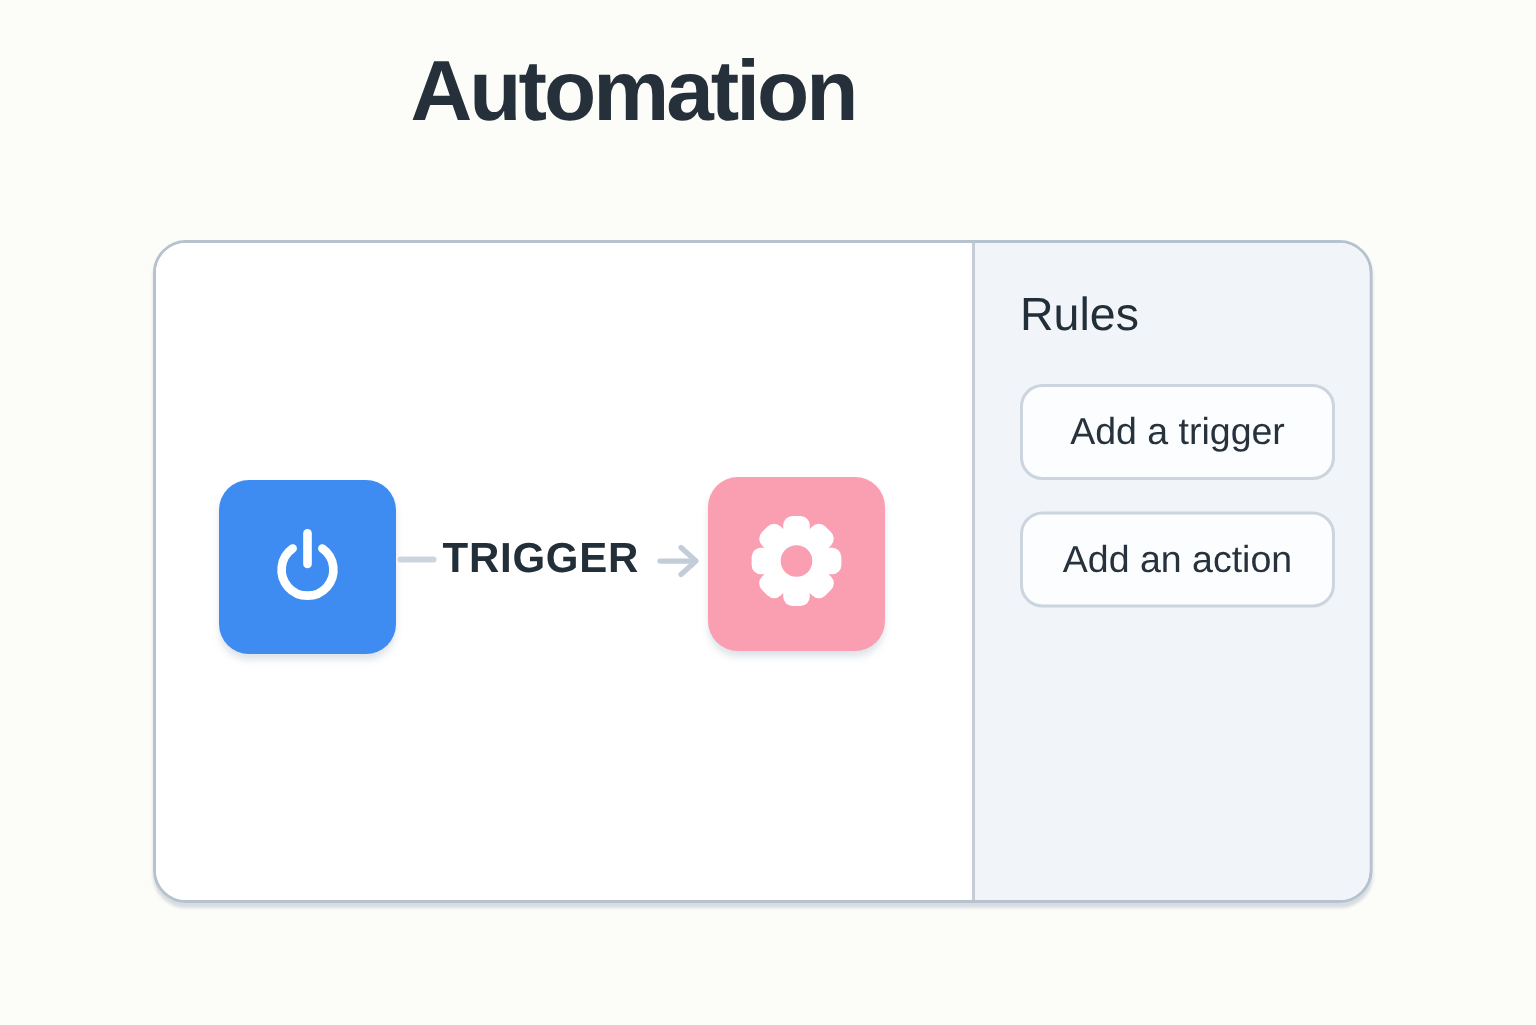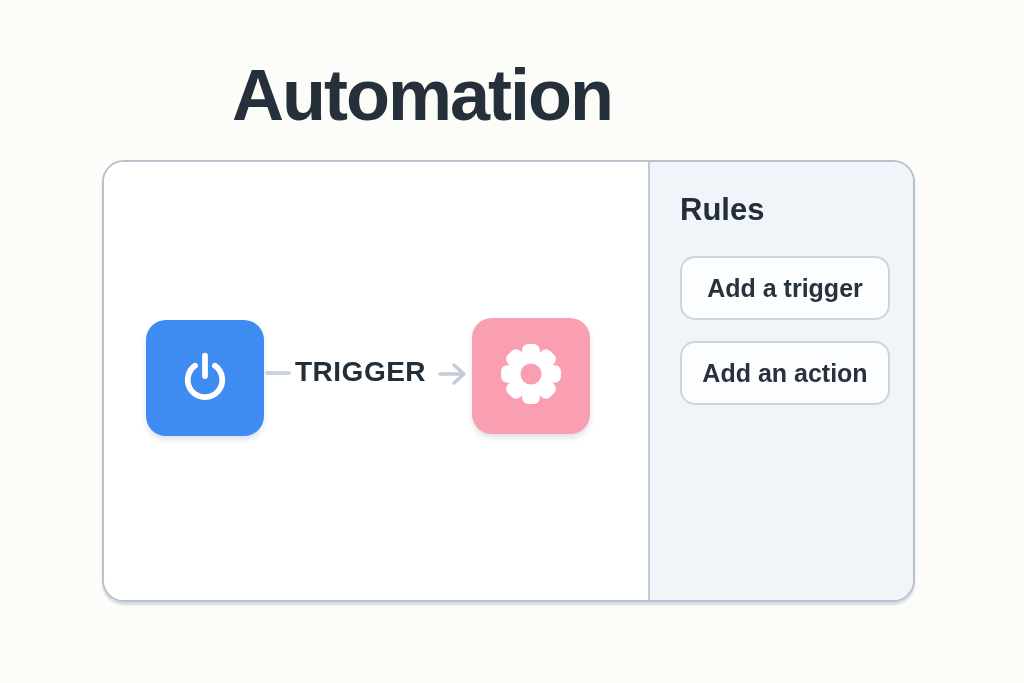--- a/index.html
+++ b/index.html
@@ -5,25 +5,25 @@
   * { margin: 0; padding: 0; box-sizing: border-box; }
   html, body { width: 1024px; height: 683px; }
   body {
     background: #fcfcf8;
     font-family: "Liberation Sans", sans-serif;
     position: relative;
     overflow: hidden;
   }
   .page-title {
     position: absolute;
-    top: 54px;
+    top: 28px;
     left: 0;
     width: 844px;
     text-align: center;
-    font-size: 72px;
+    font-size: 57px;
     font-weight: bold;
     letter-spacing: -2px;
     color: #25303b;
   }
   .panel {
     position: absolute;
     left: 102px;
     top: 160px;
     width: 813px;
     height: 442px;
@@ -72,35 +72,35 @@
   }
   .arrow-icon { position: absolute; left: 333px; top: 198px; }
   .rules-panel {
     width: 265px;
     background: #f1f5f9;
     border-left: 2px solid #c5ccd6;
     padding: 30px 24px 0 30px;
   }
   .rules-heading {
     font-size: 31px;
-    font-weight: bold;
+    font-weight: normal;
     color: #222e38;
     margin-bottom: 28px;
   }
   .rule-button {
     display: block;
     width: 210px;
     height: 64px;
     margin-bottom: 21px;
     background: #fbfdfe;
     border: 2px solid #ccd4dd;
     border-radius: 15px;
     font-family: "Liberation Sans", sans-serif;
     font-size: 25px;
-    font-weight: bold;
+    font-weight: normal;
     color: #27323d;
     cursor: pointer;
     text-align: center;
   }
 </style>
 </head>
 <body>
 
 <h1 class="page-title">Automation</h1>
 

